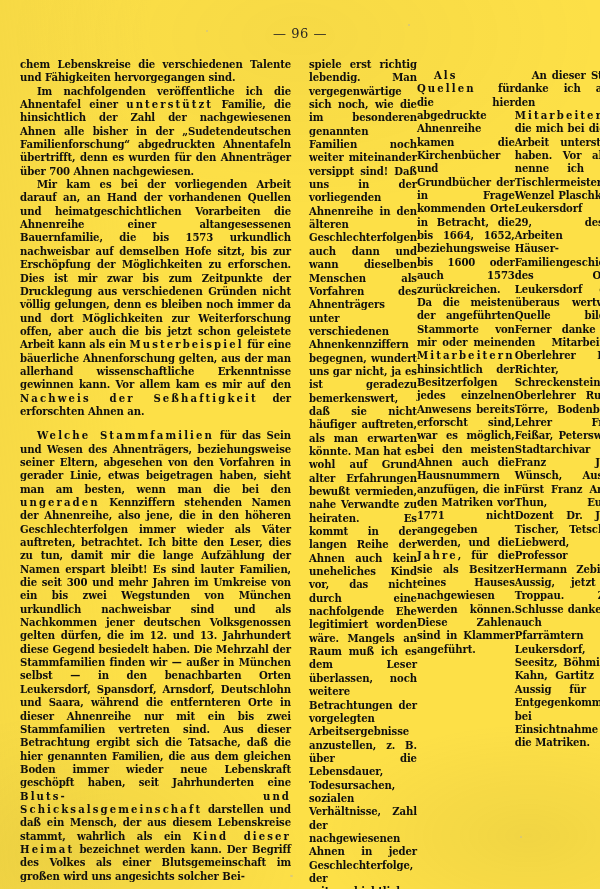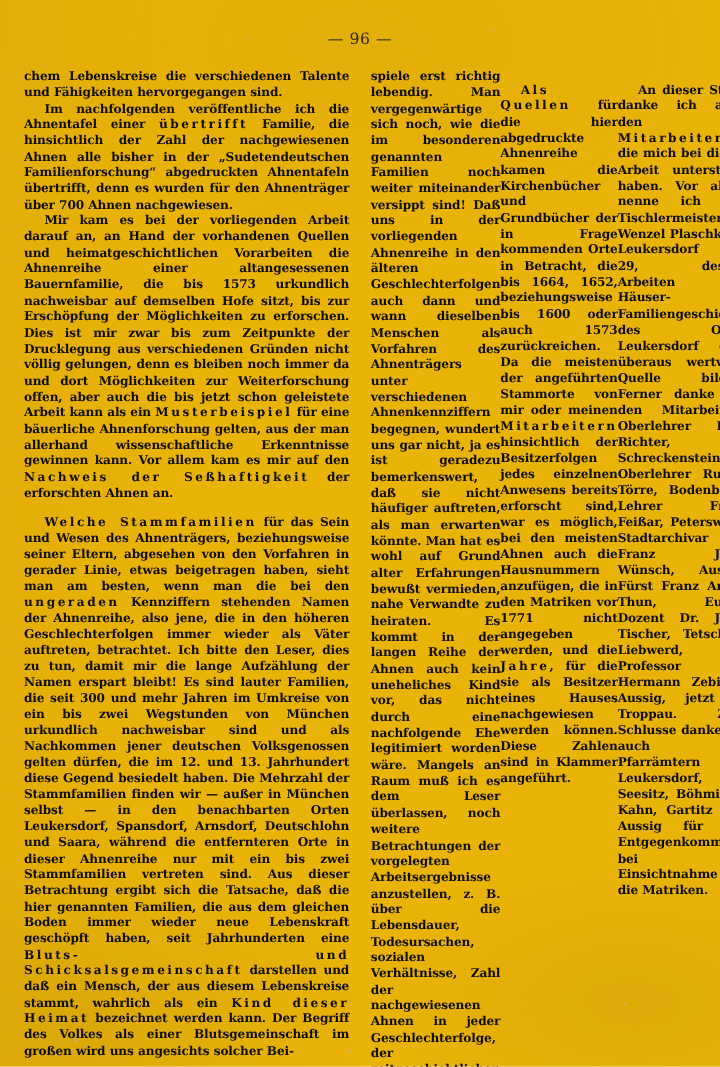--- a/index.html
+++ b/index.html
@@ -13,21 +13,21 @@
     height: 889px;
     overflow: hidden;
     font-family: "DejaVu Serif", "Liberation Serif", serif;
   }
 
   
   .page {
     position: relative;
     width: 600px;
     height: 889px;
-    background: #eab308;
+    background: #fde047;
     box-sizing: border-box;
   }
 
   
   .scan-grain {
     position: absolute;
     inset: 0;
     pointer-events: none;
     background:
       radial-gradient(ellipse 340px 200px at 12% 96%, rgba(120,118,110,0.10), rgba(255,255,255,0) 70%),
@@ -141,21 +141,21 @@
   <div class="speck" style="left:408px; top:24px;  width:2px;  height:2px;"></div>
 
   <div class="running-head">—  96  —</div>
 
   <div class="columns">
 
     <div class="col col-left">
 
       <p class="fx noindent">chem Lebenskreise die verschiedenen Talente und Fähigkeiten hervorgegangen sind.</p>
 
-      <p class="fx indent">Im nachfolgenden veröffentliche ich die Ahnentafel einer <span class="sp">übertrifft</span> Familie, die hinsichtlich der Zahl der nachgewiesenen Ahnen alle bisher in der „Sudetendeutschen Familienforschung“ abgedruckten Ahnentafeln übertrifft, denn es wurden für den Ahnenträger über 700 Ahnen nachgewiesen.</p>
+      <p class="fx indent">Im nachfolgenden veröffentliche ich die Ahnentafel einer <span class="sp">unterstützt</span> Familie, die hinsichtlich der Zahl der nachgewiesenen Ahnen alle bisher in der „Sudetendeutschen Familienforschung“ abgedruckten Ahnentafeln übertrifft, denn es wurden für den Ahnenträger über 700 Ahnen nachgewiesen.</p>
 
       <p class="fx indent">Mir kam es bei der vorliegenden Arbeit darauf an, an Hand der vorhandenen Quellen und heimatgeschichtlichen Vorarbeiten die Ahnenreihe einer altangesessenen Bauernfamilie, die bis 1573 urkundlich nachweisbar auf demselben Hofe sitzt, bis zur Erschöpfung der Möglichkeiten zu erforschen. Dies ist mir zwar bis zum Zeitpunkte der Drucklegung aus verschiedenen Gründen nicht völlig gelungen, denn es bleiben noch immer da und dort Möglichkeiten zur Weiterforschung offen, aber auch die bis jetzt schon geleistete Arbeit kann als ein <span class="sp">Musterbeispiel</span> für eine bäuerliche Ahnenforschung gelten, aus der man allerhand wissenschaftliche Erkenntnisse gewinnen kann. Vor allem kam es mir auf den <span class="sp">Nachweis der Seßhaftigkeit</span> der erforschten Ahnen an.</p>
 
       <p class="fx indent" style="margin-top:11px;"><span class="sp">Welche Stammfamilien</span> für das Sein und Wesen des Ahnenträgers, beziehungsweise seiner Eltern, abgesehen von den Vorfahren in gerader Linie, etwas beigetragen haben, sieht man am besten, wenn man die bei den <span class="sp">ungeraden</span> Kennziffern stehenden Namen der Ahnenreihe, also jene, die in den höheren Geschlechterfolgen immer wieder als Väter auftreten, betrachtet. Ich bitte den Leser, dies zu tun, damit mir die lange Aufzählung der Namen erspart bleibt! Es sind lauter Familien, die seit 300 und mehr Jahren im Umkreise von ein bis zwei Wegstunden von München urkundlich nachweisbar sind und als Nachkommen jener deutschen Volksgenossen gelten dürfen, die im 12. und 13. Jahrhundert diese Gegend besiedelt haben. Die Mehrzahl der Stammfamilien finden wir — außer in München selbst — in den benachbarten Orten Leukersdorf, Spansdorf, Arnsdorf, Deutschlohn und Saara, während die entfernteren Orte in dieser Ahnenreihe nur mit ein bis zwei Stammfamilien vertreten sind. Aus dieser Betrachtung ergibt sich die Tatsache, daß die hier genannten Familien, die aus dem gleichen Boden immer wieder neue Lebenskraft geschöpft haben, seit Jahrhunderten eine <span class="sp">Bluts- und Schicksalsgemeinschaft</span> darstellen und daß ein Mensch, der aus diesem Lebenskreise stammt, wahrlich als ein <span class="sp">Kind dieser Heimat</span> bezeichnet werden kann. Der Begriff des Volkes als einer Blutsgemeinschaft im großen wird uns angesichts solcher Bei-</p>
 
     </div>
 
     <div class="col col-right">
 
       <p class="fx noindent">spiele erst richtig lebendig. Man vergegenwärtige sich noch, wie die im besonderen genannten Familien noch weiter miteinander versippt sind! Daß uns in der vorliegenden Ahnenreihe in den älteren Geschlechterfolgen auch dann und wann dieselben Menschen als Vorfahren des Ahnenträgers unter verschiedenen Ahnenkennziffern begegnen, wundert uns gar nicht, ja es ist geradezu bemerkenswert, daß sie nicht häufiger auftreten, als man erwarten könnte. Man hat es wohl auf Grund alter Erfahrungen bewußt vermieden, nahe Verwandte zu heiraten. Es kommt in der langen Reihe der Ahnen auch kein uneheliches Kind vor, das nicht durch eine nachfolgende Ehe legitimiert worden wäre. Mangels an Raum muß ich es dem Leser überlassen, noch weitere Betrachtungen der vorgelegten Arbeitsergebnisse anzustellen, z. B. über die Lebensdauer, Todesursachen, sozialen Verhältnisse, Zahl der nachgewiesenen Ahnen in jeder Geschlechterfolge, der zeitgeschichtlichen Ereignisse und anderes mehr.*)</p>

